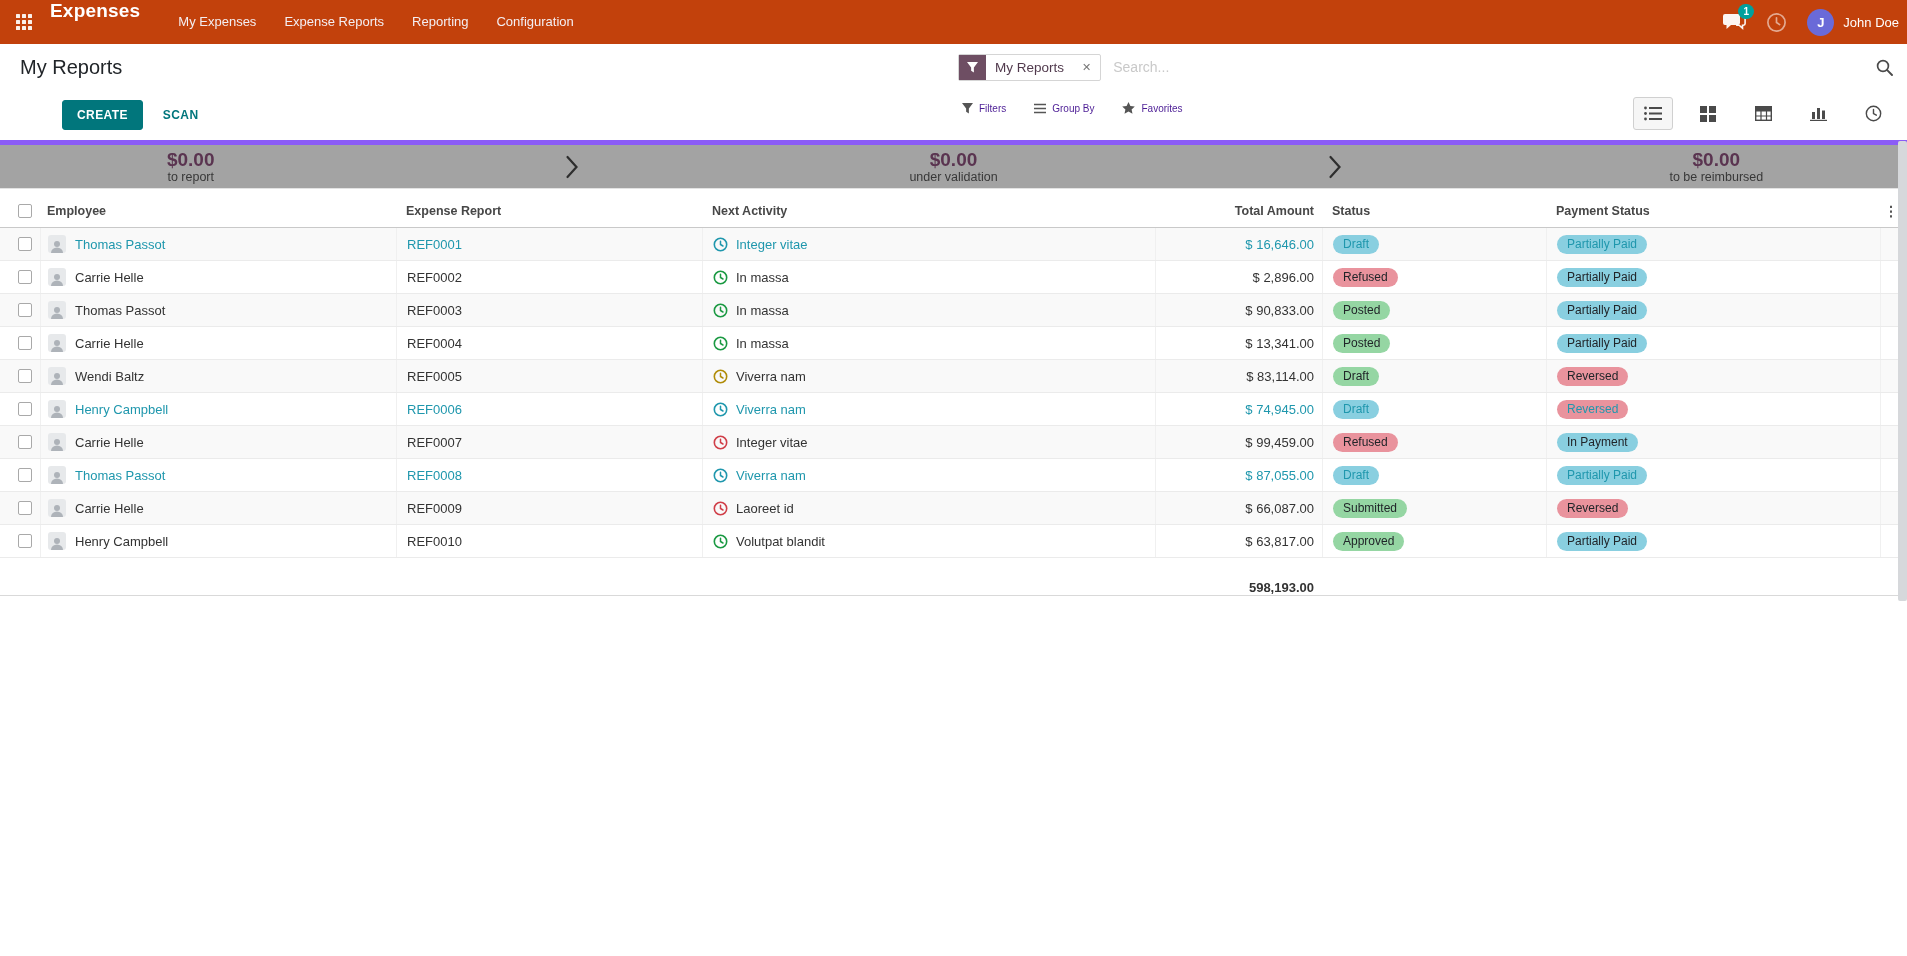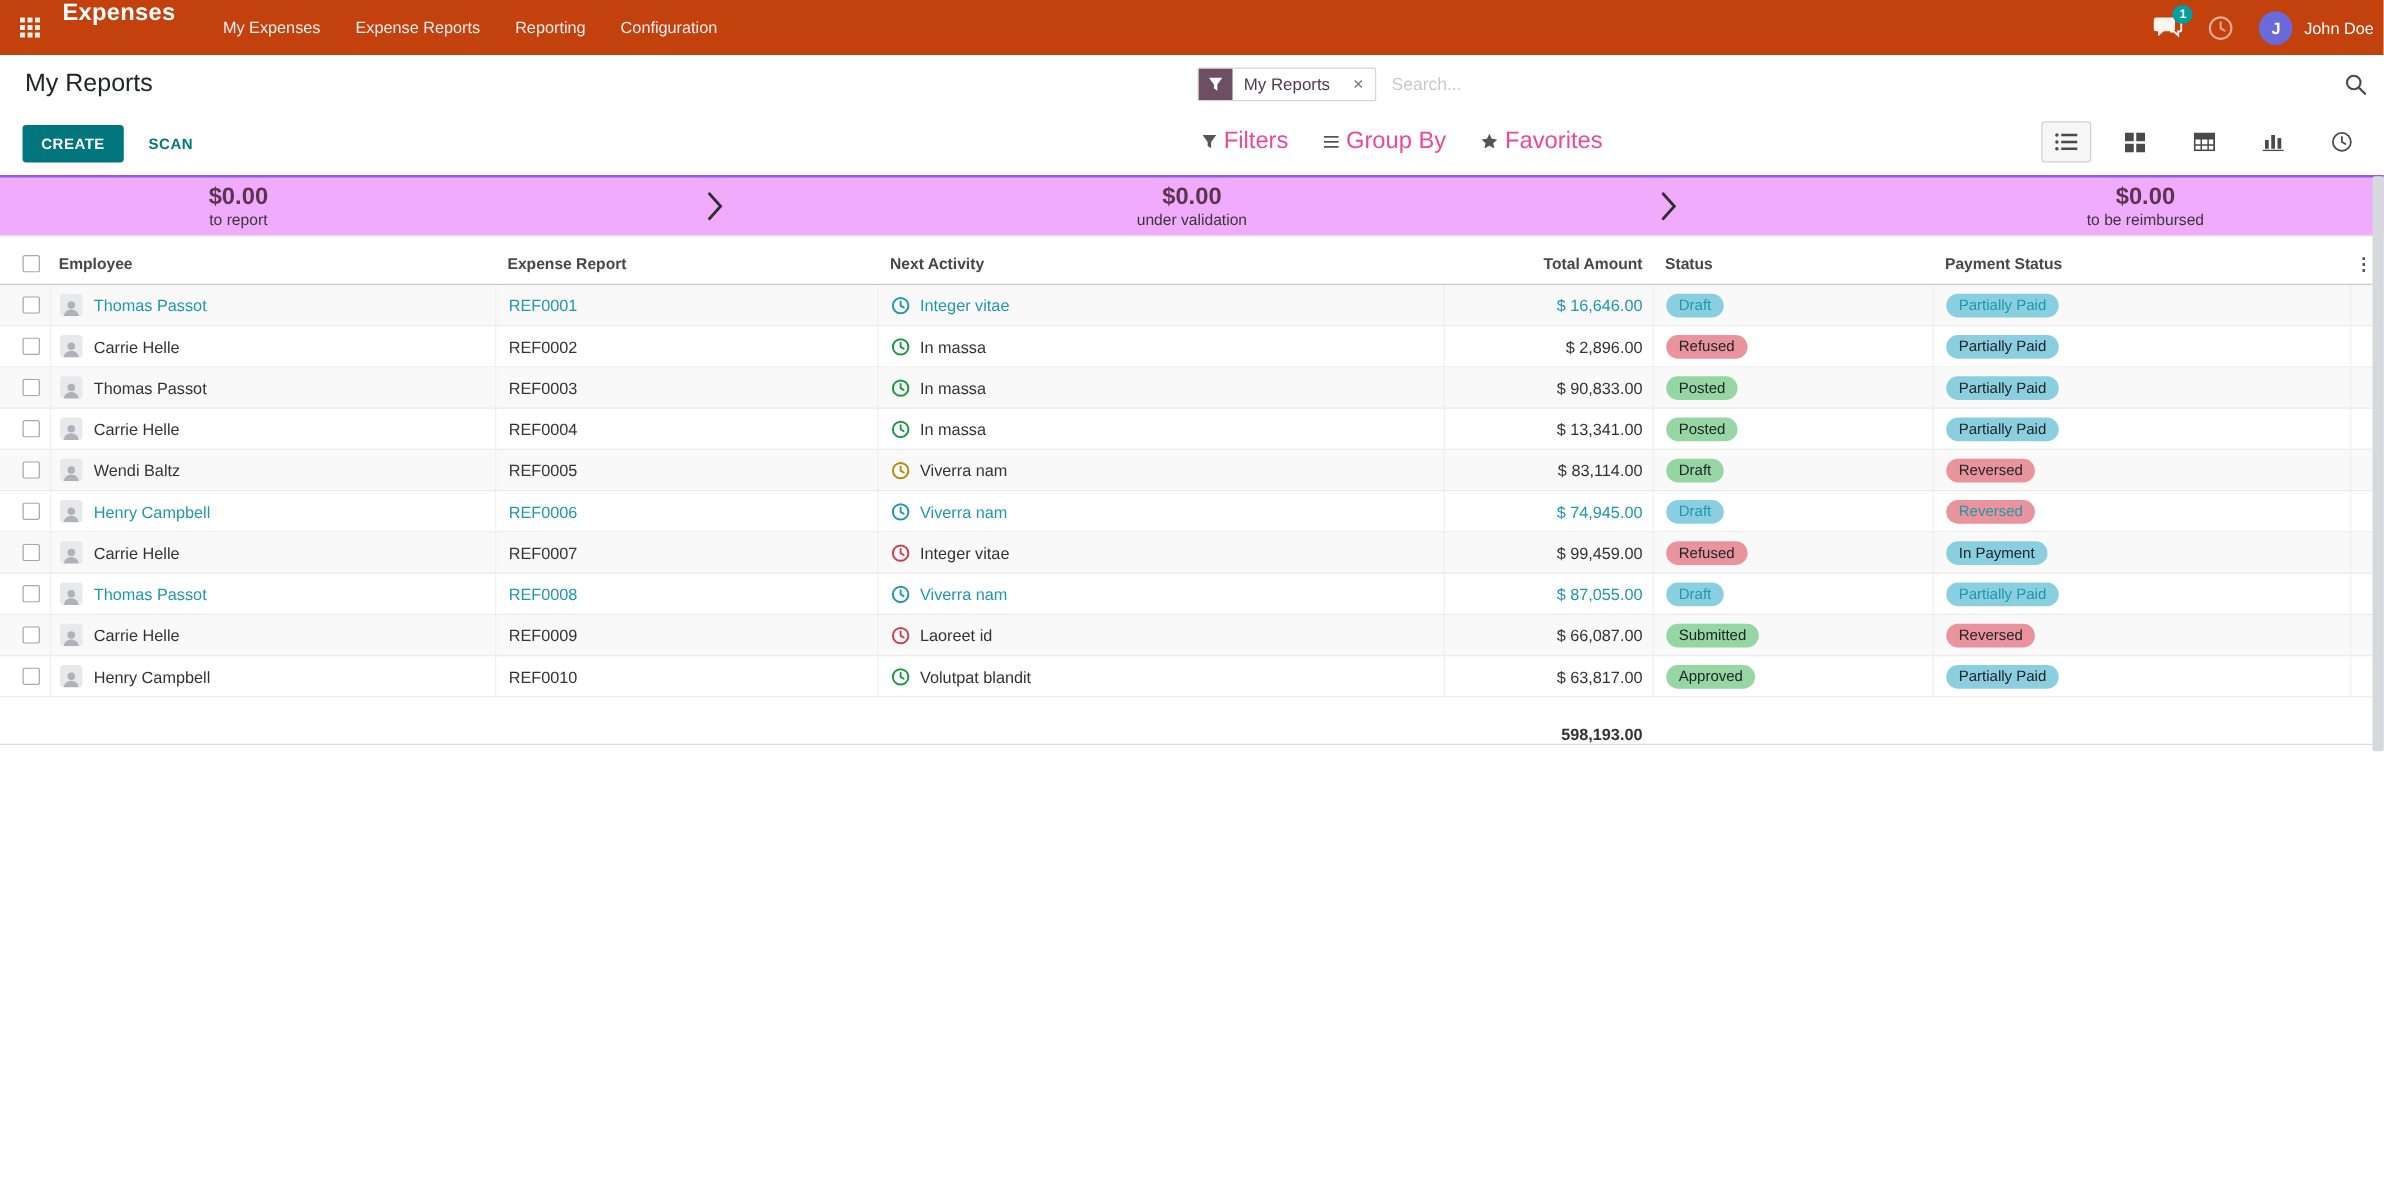--- a/index.html
+++ b/index.html
@@ -30,35 +30,35 @@
   .facet-icon { width:27px; background:#6e4e63; display:flex; align-items:center; justify-content:center; }
   .facet-label { padding:0 9px; font-size:13.5px; color:#513a4d; display:flex; align-items:center; }
   .facet-x { padding:0 9px; font-size:11px; color:#777; display:flex; align-items:center; cursor:pointer; }
   .search-input { flex:1; border:none; outline:none; font-size:14px; margin-left:12px;
     font-family:"Liberation Sans",sans-serif; color:#333; }
   .search-input::placeholder { color:#c9c9c9; }
   .magnifier { margin-left:8px; cursor:pointer; display:flex; }
 
   .btn-row { position:absolute; left:18px; top:56px; display:flex; align-items:center; }
   .btn-create { background:#01767c; color:#fff; border:1px solid #01767c; font-size:12px; font-weight:700;
-    letter-spacing:.4px; padding:7px 14px; border-radius:3px; cursor:pointer; font-family:inherit; }
+    letter-spacing:.4px; padding:7px 14px; border-radius:3px; cursor:pointer; font-family:inherit;margin-left:44px; }
   .btn-scan { background:none; border:none; color:#01767c; font-size:12px; font-weight:700;
     letter-spacing:.4px; padding:7px 13px; margin-left:7px; cursor:pointer; font-family:inherit; }
 
   .filter-toolbar { position:absolute; left:962px; top:58px; display:flex; align-items:center; gap:28px;
-    font-size:19px; color:#ec4899; }
+    font-size:10px; color:#4c1d95; }
   .ftool { display:flex; align-items:center; gap:6px; cursor:pointer; }
 
   .view-switcher { position:absolute; right:14px; top:53px; display:flex; align-items:center; gap:15px; }
   .vs-btn { display:flex; align-items:center; justify-content:center; width:40px; height:33px; cursor:pointer;
     border:1px solid transparent; border-radius:3px; color:#4a4a4a; }
   .vs-btn.active { border-color:#d0d0d0; background:#f6f6f6; }
 
   
-  .kpi-band { height:49px; background:#f0abfc; border-top:2px solid #8b5cf6; border-bottom:1px solid #e3e3e3;
+  .kpi-band { height:49px; background:#a3a3a3; border-top:5px solid #8b5cf6; border-bottom:1px solid #e3e3e3;
     display:flex; align-items:center; }
   .kpi-cell { flex:1; text-align:center; cursor:pointer; }
   .kpi-amount { font-size:19px; font-weight:700; color:#5a3450; line-height:1.15; }
   .kpi-label { font-size:12.5px; color:#383838; }
   .kpi-chev { flex:1; display:flex; align-items:center; justify-content:center; }
 
   
   .list-table { margin-top:6px; }
   .trow, .thead, .tfoot { display:flex; width:1907px; }
   .thead { height:33px; align-items:center; border-bottom:1px solid #c9c9c9; font-size:12.5px;

